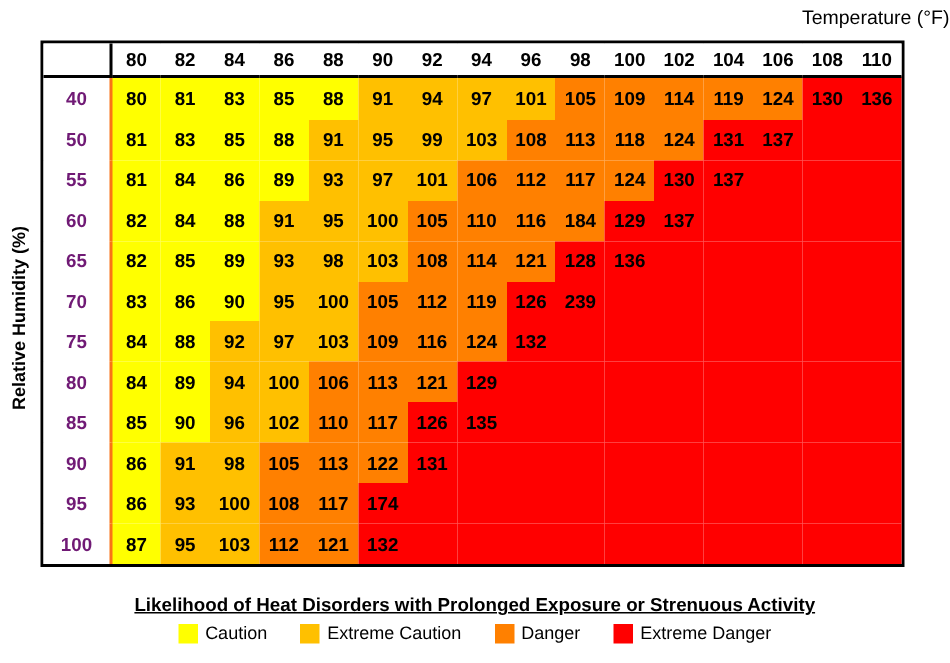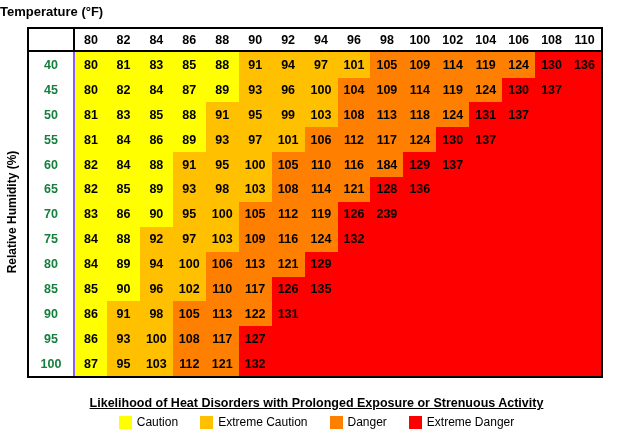--- a/index.html
+++ b/index.html
@@ -15,23 +15,23 @@
     overflow: hidden;
     position: relative;
   }
 
   
   #chart-title {
     position: absolute;
     left: 0;
     top: 4px;
     width: 633px;
-    text-align: left;
+    text-align: right;
     font-size: 13px;
-    font-weight: bold;
+    font-weight: normal;
     letter-spacing: 0px;
   }
 
   
   #y-axis-label {
     position: absolute;
     left: 0px;
     top: 46px;
     width: 24px;
     height: 332px;
@@ -82,22 +82,22 @@
     color: #000000;
   }
   tr.header-row th.corner-cell {
     border-bottom: 2px solid #000000;
     border-right: 2px solid #000000;
     width: 44px;
   }
   
   td.row-header {
     background: #ffffff;
-    border-right: 2px solid #8b5cf6;
-    color: #15803d;
+    border-right: 2px solid #f97316;
+    color: #701a75;
     width: 44px;
     font-size: 12.5px;
   }
   
   td.cell {
     font-weight: normal;
     font-size: 13px;
     color: #000000;
   }
   td.cell.lvl-caution          { background: #ffff00; }
@@ -189,39 +189,20 @@
           <td class="cell lvl-extreme-caution">101</td>
           <td class="cell lvl-danger">105</td>
           <td class="cell lvl-danger">109</td>
           <td class="cell lvl-danger">114</td>
           <td class="cell lvl-danger">119</td>
           <td class="cell lvl-danger">124</td>
           <td class="cell lvl-extreme-danger">130</td>
           <td class="cell lvl-extreme-danger">136</td>
         </tr>
         <tr>
-          <td class="row-header">45</td>
-          <td class="cell lvl-caution">80</td>
-          <td class="cell lvl-caution">82</td>
-          <td class="cell lvl-caution">84</td>
-          <td class="cell lvl-caution">87</td>
-          <td class="cell lvl-caution">89</td>
-          <td class="cell lvl-extreme-caution">93</td>
-          <td class="cell lvl-extreme-caution">96</td>
-          <td class="cell lvl-extreme-caution">100</td>
-          <td class="cell lvl-danger">104</td>
-          <td class="cell lvl-danger">109</td>
-          <td class="cell lvl-danger">114</td>
-          <td class="cell lvl-danger">119</td>
-          <td class="cell lvl-danger">124</td>
-          <td class="cell lvl-extreme-danger">130</td>
-          <td class="cell lvl-extreme-danger">137</td>
-          <td class="cell lvl-extreme-danger empty"></td>
-        </tr>
-        <tr>
           <td class="row-header">50</td>
           <td class="cell lvl-caution">81</td>
           <td class="cell lvl-caution">83</td>
           <td class="cell lvl-caution">85</td>
           <td class="cell lvl-caution">88</td>
           <td class="cell lvl-extreme-caution">91</td>
           <td class="cell lvl-extreme-caution">95</td>
           <td class="cell lvl-extreme-caution">99</td>
           <td class="cell lvl-extreme-caution">103</td>
           <td class="cell lvl-danger">108</td>
@@ -385,21 +366,21 @@
           <td class="cell lvl-extreme-danger empty"></td>
           <td class="cell lvl-extreme-danger empty"></td>
         </tr>
         <tr>
           <td class="row-header">95</td>
           <td class="cell lvl-caution">86</td>
           <td class="cell lvl-extreme-caution">93</td>
           <td class="cell lvl-extreme-caution">100</td>
           <td class="cell lvl-danger">108</td>
           <td class="cell lvl-danger">117</td>
-          <td class="cell lvl-extreme-danger">127</td>
+          <td class="cell lvl-extreme-danger">174</td>
           <td class="cell lvl-extreme-danger empty"></td>
           <td class="cell lvl-extreme-danger empty"></td>
           <td class="cell lvl-extreme-danger empty"></td>
           <td class="cell lvl-extreme-danger empty"></td>
           <td class="cell lvl-extreme-danger empty"></td>
           <td class="cell lvl-extreme-danger empty"></td>
           <td class="cell lvl-extreme-danger empty"></td>
           <td class="cell lvl-extreme-danger empty"></td>
           <td class="cell lvl-extreme-danger empty"></td>
           <td class="cell lvl-extreme-danger empty"></td>

